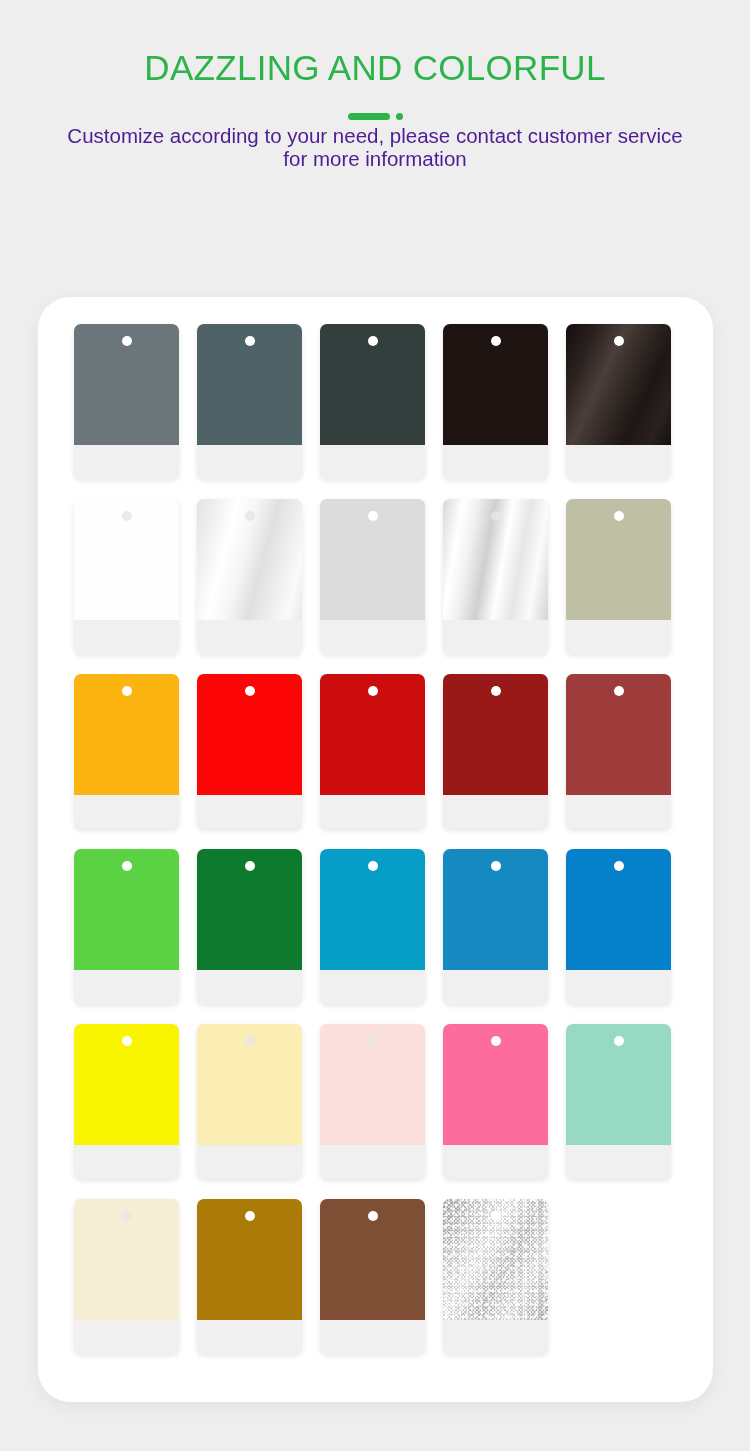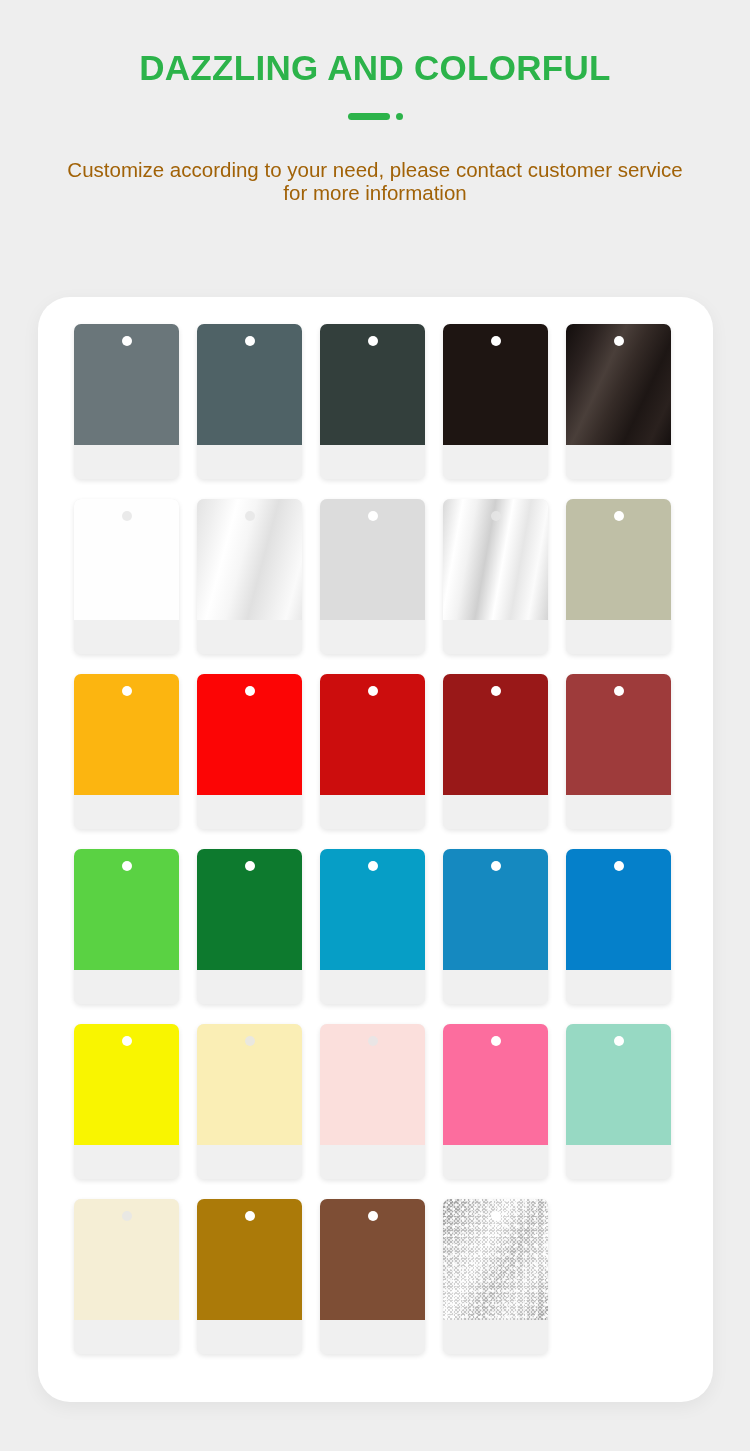--- a/index.html
+++ b/index.html
@@ -32,21 +32,21 @@
     width: 100%;
     padding-top: 48px;
     display: flex;
     flex-direction: column;
     align-items: center;
   }
 
   .title {
     font-size: 35px;
     line-height: 40px;
-    font-weight: bold;
+    font-weight: normal;
     color: #2cb34a;
     text-align: center;
     letter-spacing: 0.3px;
     text-transform: uppercase;
     max-width: 700px;
   }
   .title-line { display: block; }
 
   .divider {
     margin-top: 24px;
@@ -62,26 +62,26 @@
     background: #2cb34a;
   }
   .divider-dot {
     width: 7px;
     height: 7px;
     border-radius: 50%;
     background: #2cb34a;
   }
 
   .subtitle {
-    margin-top: 38px;
+    margin-top: 4px;
     width: 640px;
     text-align: center;
     font-size: 20.5px;
     line-height: 23px;
-    color: #a16207;
+    color: #4c1d95;
   }
 
   
   .panel {
     position: absolute;
     left: 38px;
     top: 297px;
     width: 675px;
     height: 1105px;
     background: #ffffff;

